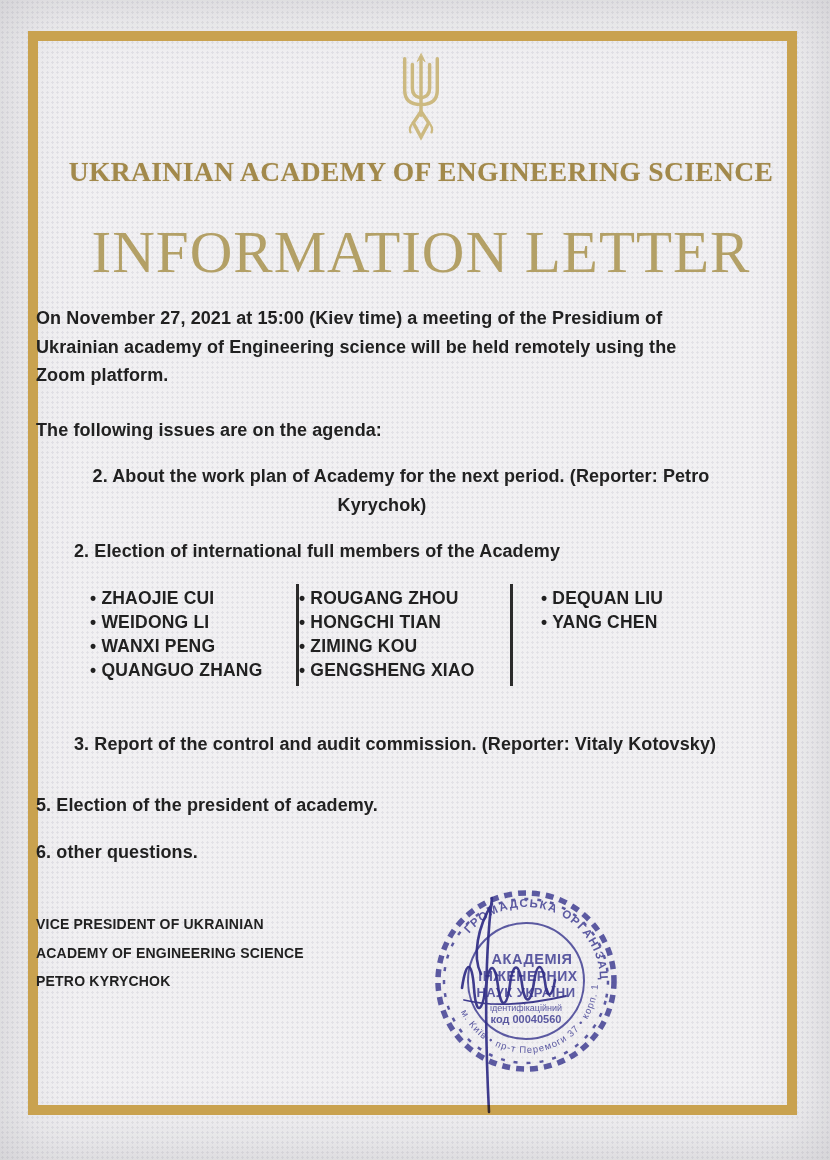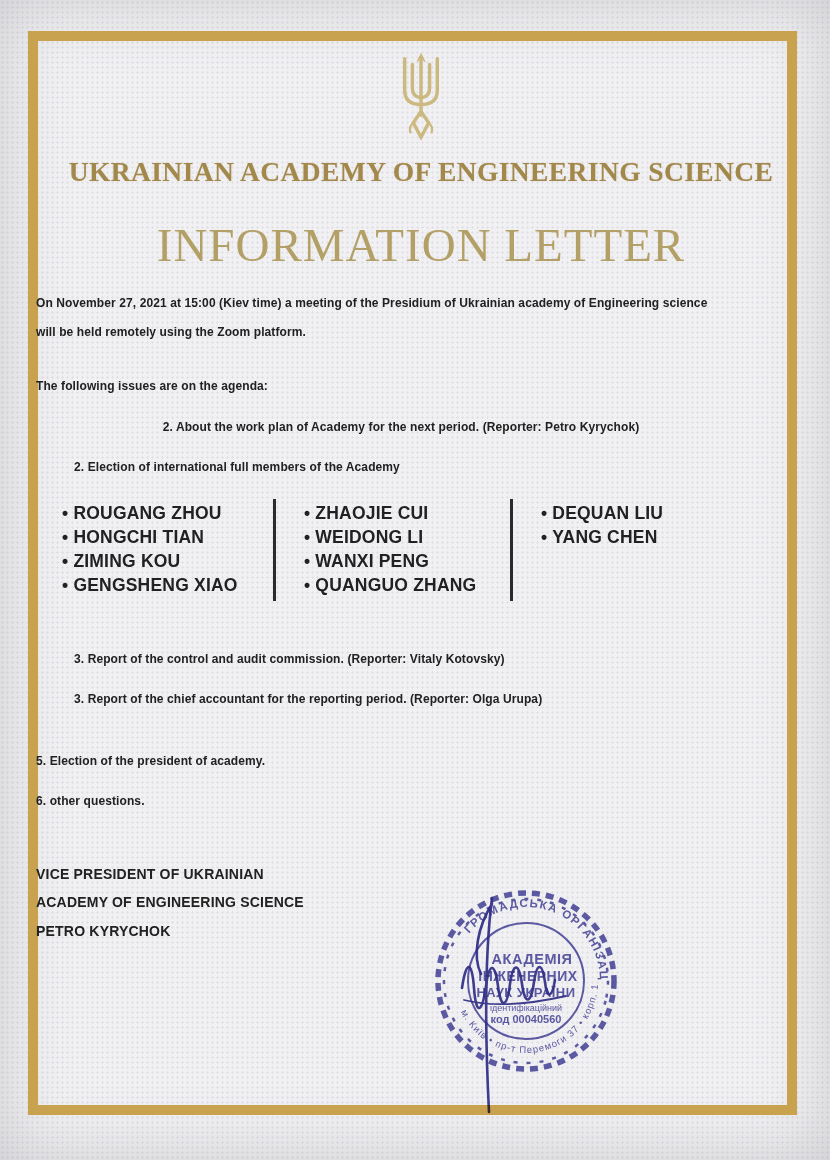--- a/index.html
+++ b/index.html
@@ -33,27 +33,27 @@
     font-size:27.5px;
     letter-spacing:.4px;
     color:#a2894b;
     text-shadow:0 0 1px rgba(162,137,75,.35);
   }
   .doc-title{
     margin-top:30px;
     text-align:center;
     font-family:"Liberation Serif", serif;
     font-weight:normal;
-    font-size:47px;
+    font-size:59px;
     letter-spacing:1px;
     color:#b3a066;
   }
   .para{
     font-weight:bold;
-    font-size:12px;
+    font-size:18px;
     line-height:28.5px;
     max-width:692px;
     letter-spacing:.1px;
   }
   .indent{text-indent:38px;}
   .intro{margin-top:17px;}
   .agenda-heading{margin-top:26px;}
   .item1{margin-top:0px;}
   .item2{margin-top:7px;text-align:center;}
   .item2b{margin-top:12px;}
@@ -123,41 +123,40 @@
     <p class="para intro">On November 27, 2021 at 15:00 (Kiev time) a meeting of the Presidium of Ukrainian academy of Engineering science will be held remotely using the Zoom platform.</p>
 
     <p class="para agenda-heading">The following issues are on the agenda:</p>
 
 
     <p class="para indent item2">2. About the work plan of Academy for the next period. (Reporter: Petro Kyrychok)</p>
 
     <p class="para indent item2b">2. Election of international full members of the Academy</p>
 
     <div class="members">
+      <div class="member-col c2">
+        <div class="member">ZHAOJIE CUI</div>
+        <div class="member">WEIDONG LI</div>
+        <div class="member">WANXI PENG</div>
+        <div class="member">QUANGUO ZHANG</div>
+      </div>
       <div class="member-col c1">
         <div class="member">ROUGANG ZHOU</div>
         <div class="member">HONGCHI TIAN</div>
         <div class="member">ZIMING KOU</div>
         <div class="member">GENGSHENG XIAO</div>
       </div>
-      <div class="member-col c2">
-        <div class="member">ZHAOJIE CUI</div>
-        <div class="member">WEIDONG LI</div>
-        <div class="member">WANXI PENG</div>
-        <div class="member">QUANGUO ZHANG</div>
-      </div>
       <div class="member-col c3">
         <div class="member">DEQUAN LIU</div>
         <div class="member">YANG CHEN</div>
       </div>
     </div>
 
     <p class="para indent item3">3. Report of the control and audit commission. (Reporter: Vitaly Kotovsky)</p>
 
-    <p class="para indent item3b">3. Report of the chief accountant for the reporting period. (Reporter: Olga Urupa)</p>
 
     <p class="para item5">5. Election of the president of academy.</p>
 
     <p class="para item6">6. other questions.</p>
 
     <div class="sig-block">
       <div>VICE PRESIDENT OF UKRAINIAN</div>
       <div>ACADEMY OF ENGINEERING SCIENCE</div>
       <div>PETRO KYRYCHOK</div>
     </div>

